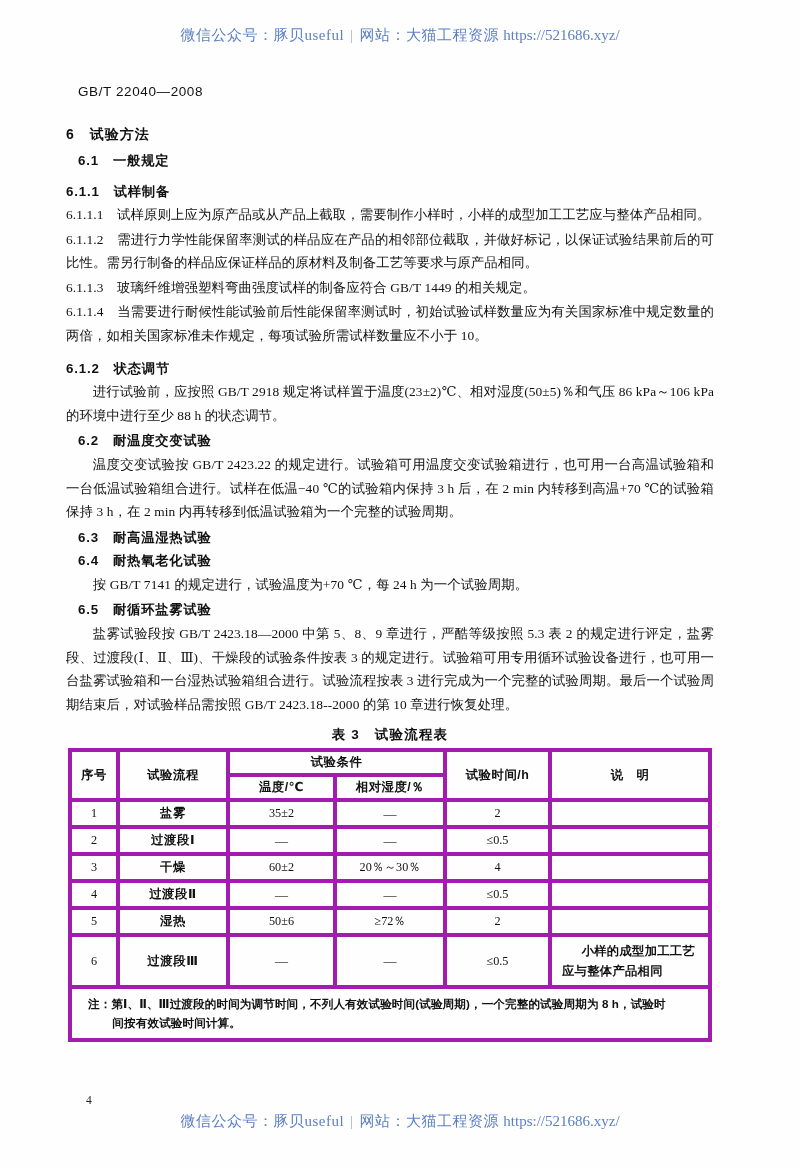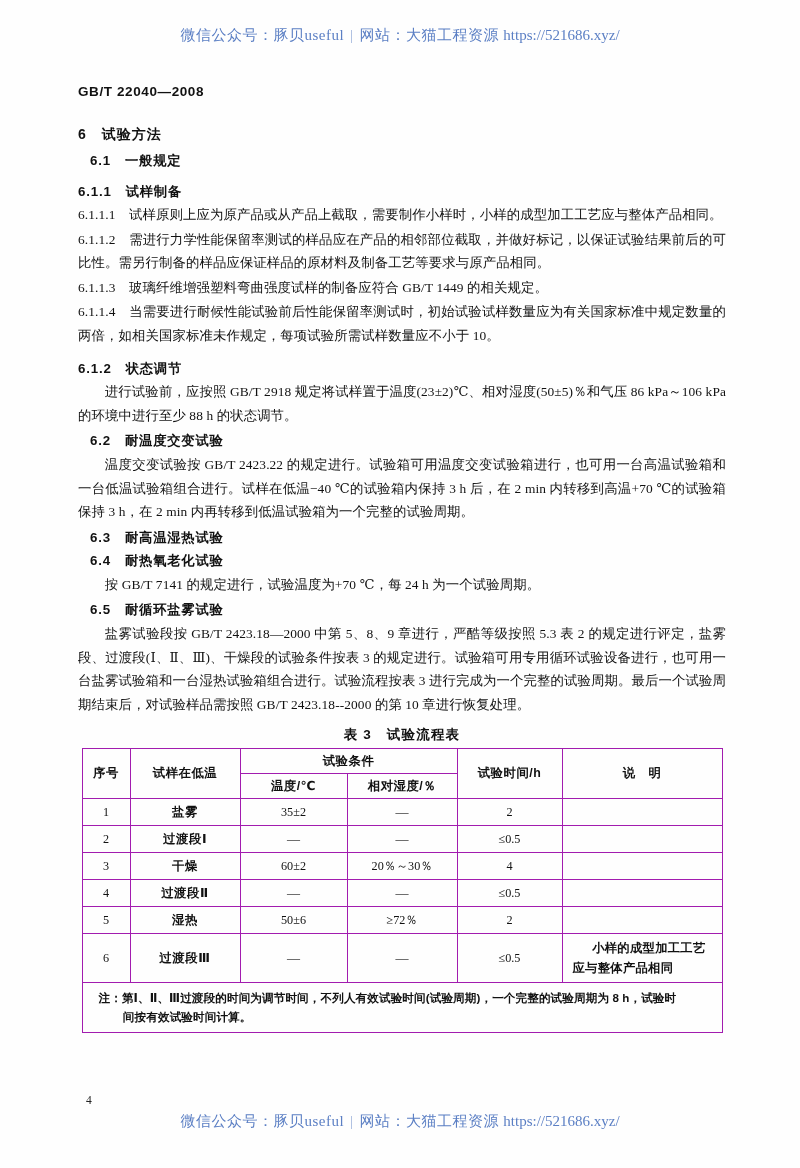--- a/index.html
+++ b/index.html
@@ -43,30 +43,30 @@
   }
   #watermark-top { top: 26px; }
   #watermark-bottom { top: 1112px; }
 
   
   .std-no {
     position: absolute;
     left: 78px;
     top: 84px;
     font-family: "Liberation Sans", "DejaVu Sans", sans-serif;
-    font-weight: bold;
+    font-weight: normal;
     font-size: 13.5px;
     letter-spacing: 0.6px;
     color: #111;
   }
 
   
   .content {
     position: absolute;
-    left: 78px;
+    left: 66px;
     top: 126px;
     width: 648px;
   }
 
   h2.sec {
     font-family: "Liberation Sans", "DejaVu Sans", sans-serif;
     font-weight: bold;
     font-size: 14px;
     margin: 0 0 8px 0;
     letter-spacing: 1px;
@@ -120,21 +120,21 @@
   table.flowtable {
     border-collapse: collapse;
     width: 640px;
     margin: 0 auto;
     table-layout: fixed;
     font-size: 12.2px;
     color: #111;
   }
   table.flowtable th,
   table.flowtable td {
-    border: 1px solid #a21caf;
+    border: 4px solid #a21caf;
     text-align: center;
     vertical-align: middle;
     padding: 2px 3px;
     font-weight: normal;
   }
   table.flowtable th {
     font-family: "Liberation Sans", "DejaVu Sans", sans-serif;
     font-weight: bold;
     font-size: 12.4px;
     letter-spacing: 0.5px;
@@ -228,21 +228,21 @@
         <col style="width:48px">
         <col style="width:110px">
         <col style="width:107px">
         <col style="width:110px">
         <col style="width:105px">
         <col style="width:160px">
       </colgroup>
       <thead>
         <tr class="hdr-h">
           <th rowspan="2">序号</th>
-          <th rowspan="2">试样在低温</th>
+          <th rowspan="2">试验流程</th>
           <th colspan="2">试验条件</th>
           <th rowspan="2">试验时间/h</th>
           <th rowspan="2">说　明</th>
         </tr>
         <tr class="hdr-h">
           <th>温度/℃</th>
           <th>相对湿度/％</th>
         </tr>
       </thead>
       <tbody>

